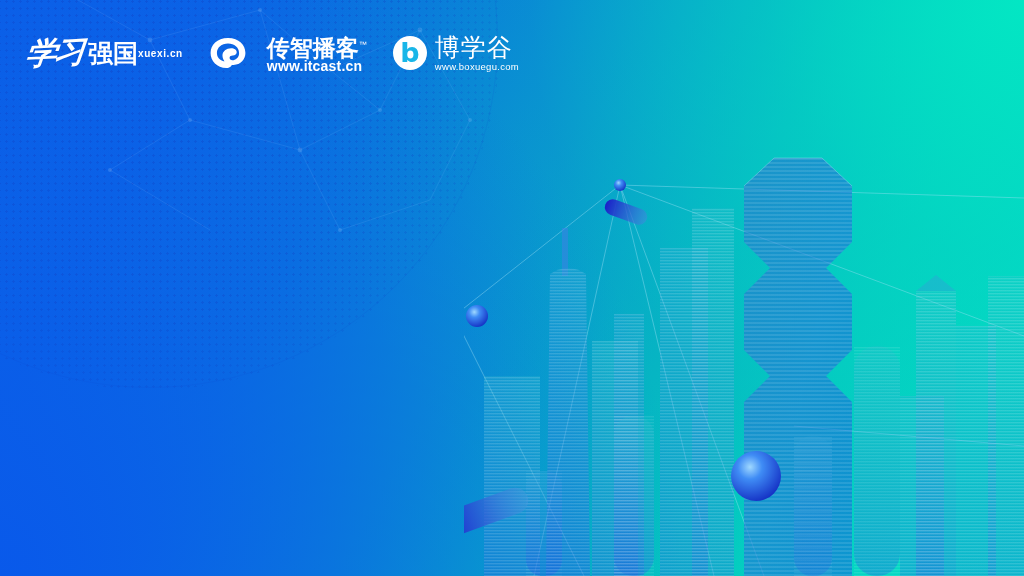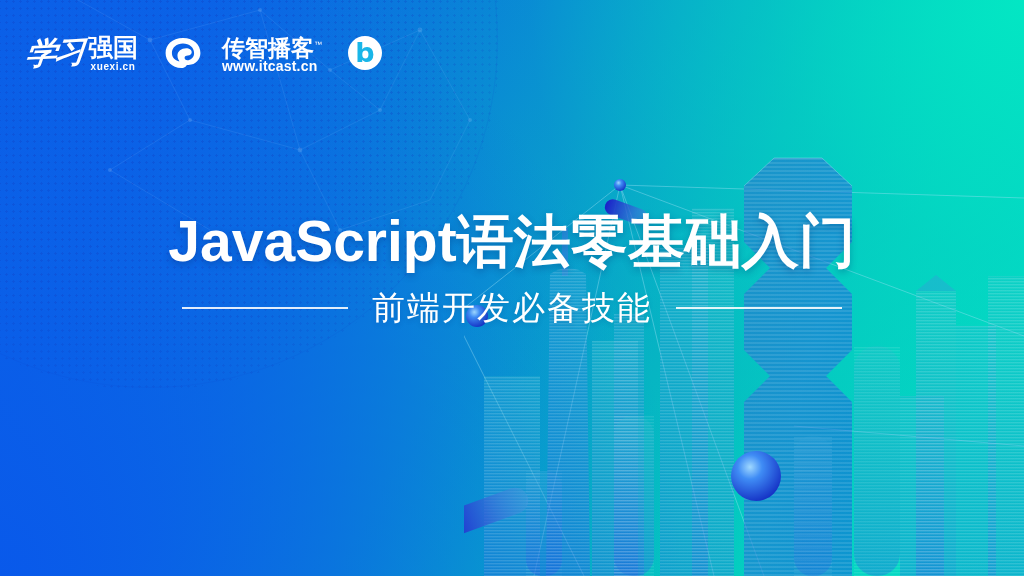--- a/index.html
+++ b/index.html
@@ -100,21 +100,21 @@
   .xx-hand {
     color: #ffffff;
     font-family: "DejaVu Serif", serif;
     font-style: italic;
     font-weight: bold;
     font-size: 31px;
     letter-spacing: -3px;
     transform: skewX(-9deg) rotate(-3deg);
     text-shadow: 0 1px 1px rgba(0,0,0,0.07);
   }
-  .xx-right { display: flex; flex-direction: column; align-items: center; margin-left: 2px;}
+  .xx-right { display: flex; flex-direction: row; align-items: center; margin-left: 2px;}
   .xx-bold {
     color: #ffffff;
     font-weight: bold;
     font-size: 25px;
     letter-spacing: 0px;
     line-height: 26px;
   }
   .xx-url {
     color: #ffffff;
     font-weight: bold;
@@ -354,26 +354,22 @@
       <span class="itcast-text">
         <span class="it-cn"><span>传智播客</span><span class="it-tm">™</span></span>
         <span class="it-url">www.itcast.cn</span>
       </span>
     </div>
 
     <div class="logo logo-boxuegu">
       <span class="bx-mark">
         <span class="bx-b">b</span>
       </span>
+      <span class="bx-text">
+        <span class="bx-cn">博学谷</span>
+        <span class="bx-url">www.boxuegu.com</span>
+      </span>
     </div>
 
   </div>
 
-  <div class="headline">
-    <div class="title">JavaScript语法零基础入门</div>
-    <div class="subrow">
-      <span class="rule"></span>
-      <span class="subtitle">前端开发必备技能</span>
-      <span class="rule"></span>
-    </div>
-  </div>
 
 </div>
 
 </body></html>

